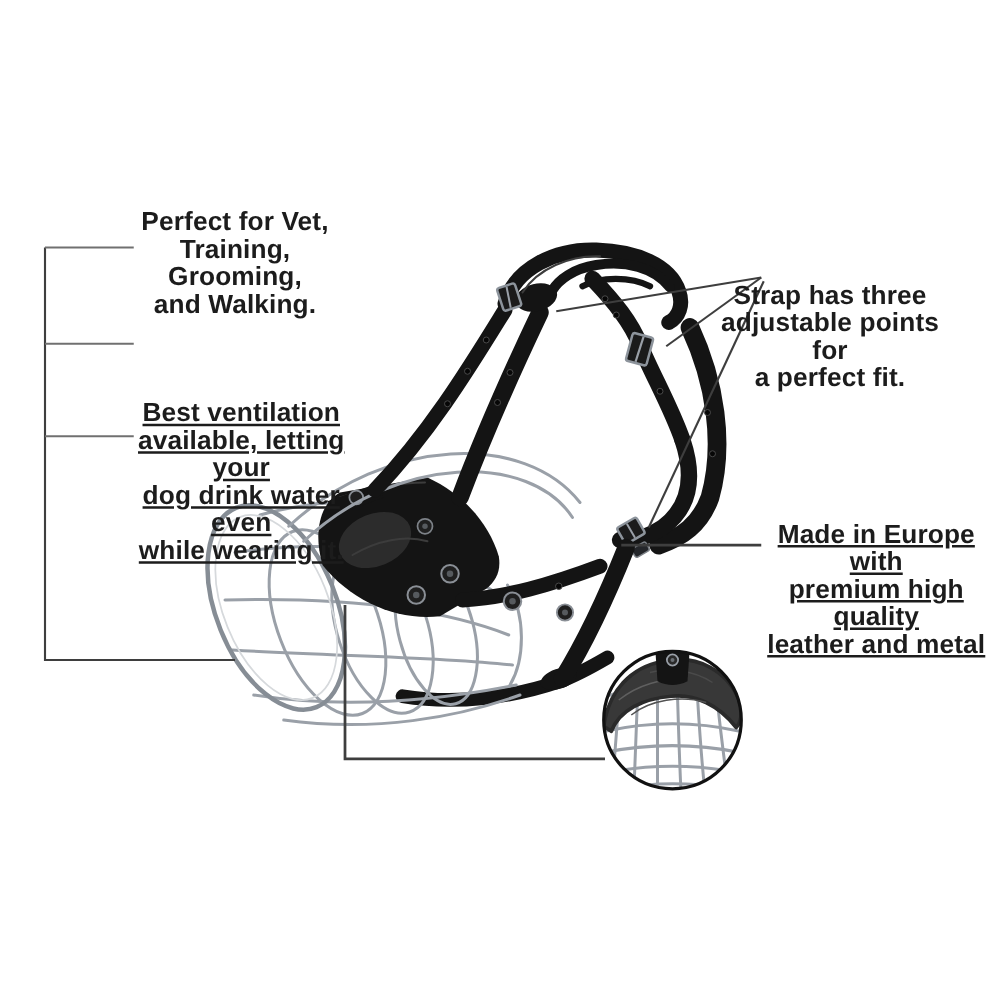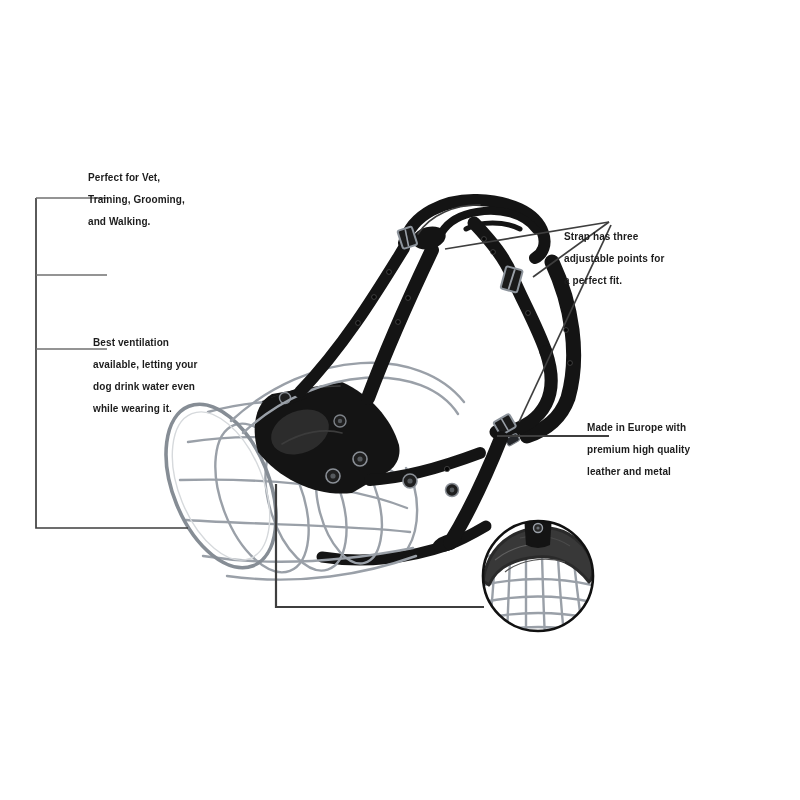--- a/index.html
+++ b/index.html
@@ -7,29 +7,29 @@
     --strap:#141414; --strap-hi:#3c3c3c; --wire:#9aa0a8; --wire-light:#d6d9dc;
     --felt:#383838; --metal:#8d949c;
   }
   html,body{margin:0;padding:0;background:#fff;}
   .stage{
     position:relative;width:800px;height:800px;background:var(--background);
     overflow:hidden;font-family:"Liberation Sans",sans-serif;
   }
   .stage svg{position:absolute;left:0;top:0;}
   .note{
-    position:absolute;text-align:left;white-space:pre-line;
-    font-weight:bold;font-size:10px;line-height:22px;color:var(--text);
+    position:absolute;text-align:center;white-space:pre-line;
+    font-weight:bold;font-size:21px;line-height:22px;color:var(--text);
     letter-spacing:0.1px;
   }
   .note-vet{left:88px;top:167px;width:200px;}
   .note-basket{left:96px;top:242px;width:200px;}
-  .note-vent{left:93px;top:332px;width:200px;}
+  .note-vent{left:93px;top:320px;width:200px;text-decoration:underline;}
   .note-straps{left:564px;top:189px;width:200px;margin-top:37px;}
-  .note-europe{left:587px;top:417px;width:200px;}
+  .note-europe{left:601px;top:417px;width:200px;text-decoration:underline;}
   .note-felt{left:595px;top:554px;width:204px;}
 
   .callout{stroke:var(--line);stroke-width:1.7;fill:none;}
   .callout-tick{stroke:var(--tick);stroke-width:1.5;fill:none;}
   .callout-thick{stroke:var(--line);stroke-width:2.2;fill:none;}
   .wire{stroke:var(--wire);stroke-width:2.4;fill:none;stroke-linecap:round;}
   .wire-thick{stroke:#868d95;stroke-width:3.6;fill:none;stroke-linecap:round;}
   .wire-glint{stroke:var(--wire-light);stroke-width:1.4;fill:none;stroke-linecap:round;}
   .strap{stroke:var(--strap);fill:none;stroke-linecap:round;}
   .strap-edge{stroke:var(--strap-hi);stroke-width:1.6;fill:none;stroke-linecap:round;}

